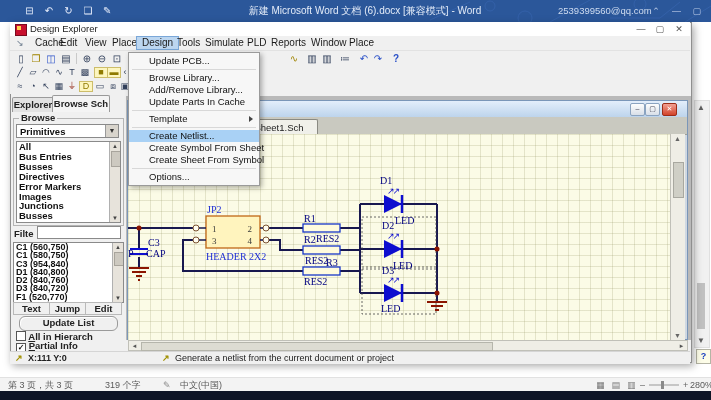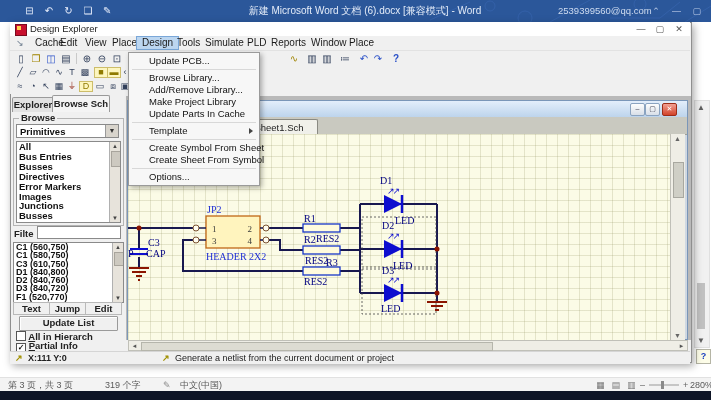--- a/index.html
+++ b/index.html
@@ -69,21 +69,21 @@
   .vscr .a{position:absolute;left:0;width:10px;font-size:6px;text-align:center;color:#444;}
   .vscr .th{position:absolute;left:1px;width:8px;background:#cdc9c0;border:1px solid #a8a49c;}
   #filter-label{left:14px;top:228px;font-size:9.5px;font-weight:bold;color:#222;}
   #filter-input{left:37px;top:226px;width:84px;height:13px;border:1px solid #8a8a8a;background:#fff;
                 font-size:9px;padding:0 2px;box-sizing:border-box;font-family:"Liberation Sans",sans-serif;}
   #prim-list{left:13px;top:242px;width:109px;height:59px;}
   .prim-item{font-size:9px;font-weight:bold;color:#111;line-height:8.3px;padding-left:2px;white-space:nowrap;}
   .flat-btn{position:absolute;top:302px;height:13px;background:#f0f0f0;border:1px solid #b9b9b9;
             font-size:9.5px;font-weight:bold;text-align:center;line-height:12px;color:#222;box-sizing:border-box;}
   #update-btn{left:19px;top:316px;width:97px;height:13px;background:#f0f0f0;border:1px solid #9a9a9a;
-              border-radius:1px;font-size:9.5px;font-weight:bold;text-align:center;line-height:12px;color:#222;
+              border-radius:6px;font-size:9.5px;font-weight:bold;text-align:center;line-height:12px;color:#222;
               box-shadow:inset 1px 1px 0 #fff;}
   .cb-row{position:absolute;left:16px;font-size:9.5px;font-weight:bold;color:#222;height:10px;line-height:10px;}
   .cb-box{display:inline-block;width:8px;height:8px;border:1px solid #555;background:#fff;vertical-align:-1px;
           font-size:8px;line-height:8px;text-align:center;color:#111;}
   .ul{text-decoration:underline;}
   
   #mdi{left:126px;top:96px;width:565px;height:244px;background:#b9b9b9;}
   #child-win{left:127px;top:100px;width:561px;height:240px;border:1px solid #7a96b8;box-sizing:border-box;background:#cfd8e2;}
   #child-title{left:128px;top:101px;width:559px;height:16px;background:linear-gradient(#e3eefb,#bdd4ec);}
   .ch-ctl{position:absolute;top:2px;width:13px;height:11px;border:1px solid #8aa3c0;border-radius:2px;
@@ -245,21 +245,21 @@
     <span class="a" style="bottom:1px">▼</span>
   </div>
 </div>
 
 <span class="abs" id="filter-label">Filte</span>
 <input class="abs" id="filter-input" value="" style="">
 
 <div class="abs listbox" id="prim-list">
   <div class="prim-item">C1 (560,750)</div>
   <div class="prim-item">C1 (580,750)</div>
-  <div class="prim-item">C3 (610,750)</div>
+  <div class="prim-item">C3 (954,840)</div>
   <div class="prim-item">D1 (840,800)</div>
   <div class="prim-item">D2 (840,760)</div>
   <div class="prim-item">D3 (840,720)</div>
   <div class="prim-item">F1 (520,770)</div>
   <div class="vscr">
     <span class="a" style="top:1px">▲</span>
     <div class="th" style="top:9px;height:12px"></div>
     <span class="a" style="bottom:1px">▼</span>
   </div>
 </div>
@@ -406,28 +406,28 @@
   <span class="abs" style="left:18px;font-weight:bold">X:111 Y:0</span>
   <span class="status-ico abs" style="left:152px">↗</span>
   <span class="abs" style="left:165px;font-weight:normal">Generate a netlist from the current document or project</span>
 </div>
 
 <div class="abs" id="design-menu">
   <div class="menu-item">Update PCB...</div>
   <div class="menu-sep"></div>
   <div class="menu-item">Browse Library...</div>
   <div class="menu-item">Add/Remove Library...</div>
-  <div class="menu-item">Make Project Library</div>
   <div class="menu-item">Update Parts In Cache</div>
   <div class="menu-sep"></div>
   <div class="menu-item">
     <span>Template</span>
     <span class="sub-arrow"></span>
   </div>
   <div class="menu-sep"></div>
+  <div class="menu-item hl">Create Netlist...</div>
   <div class="menu-item">Create Symbol From Sheet</div>
   <div class="menu-item">Create Sheet From Symbol</div>
   <div class="menu-sep"></div>
   <div class="menu-item">Options...</div>
 </div>
 
 <div class="abs" id="word-statusbar">
   <span class="sb-item" style="left:8px">第 3 页，共 3 页</span>
   <span class="sb-item" style="left:105px">319 个字</span>
   <span class="sb-item" style="left:163px;color:#888">✎</span>

